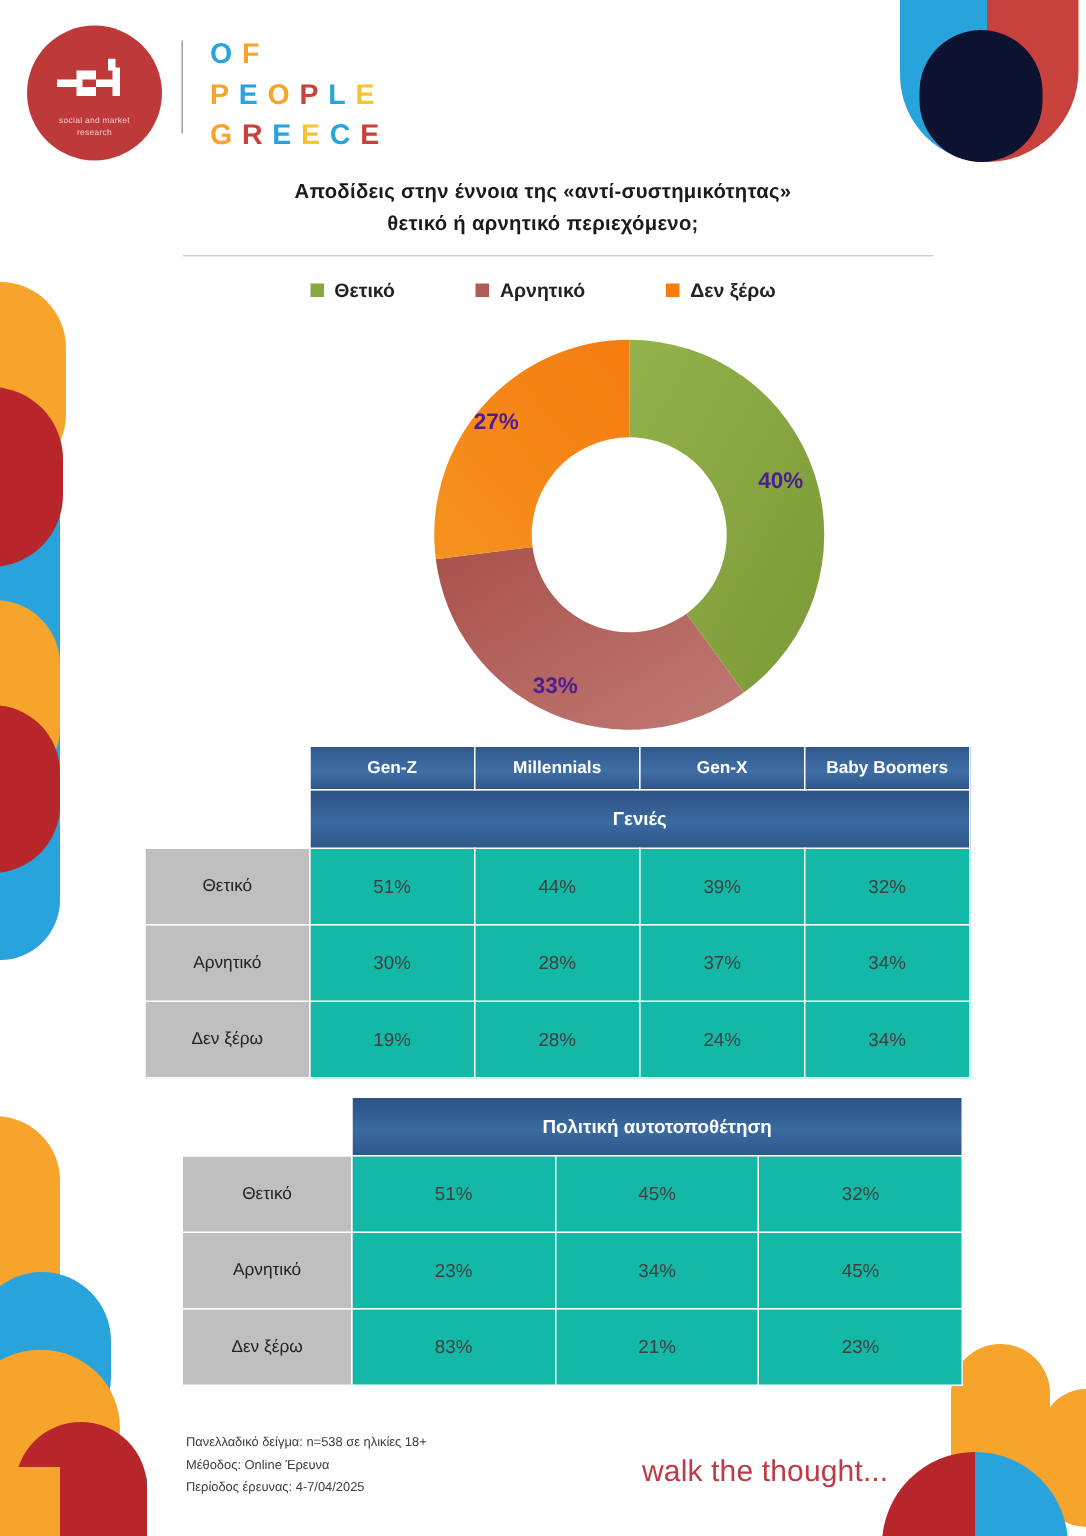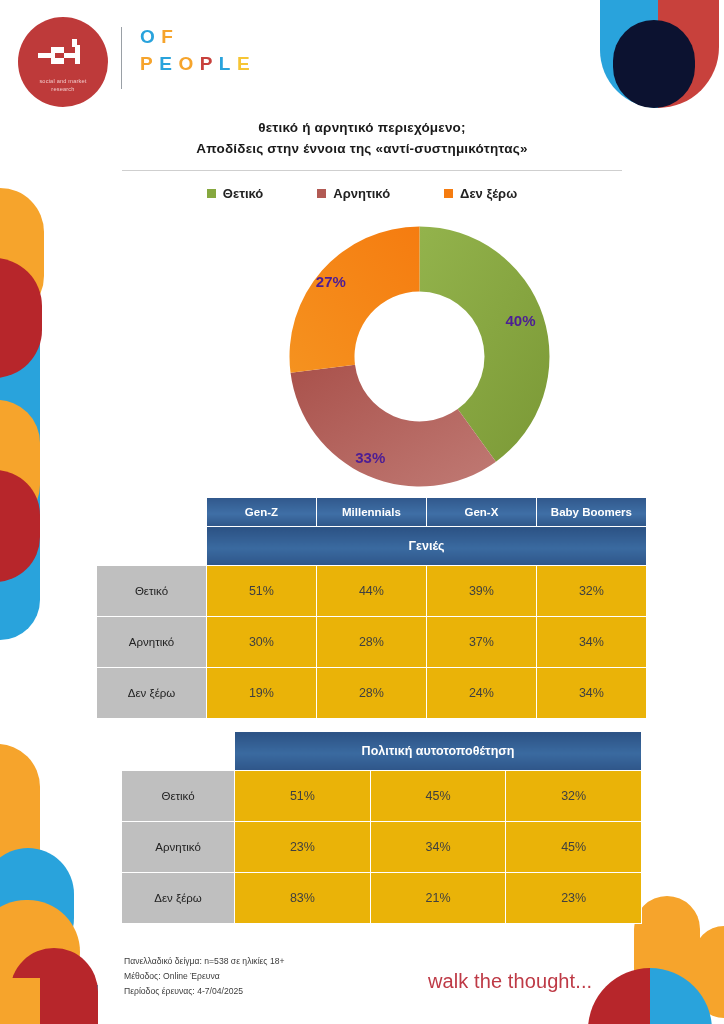--- a/index.html
+++ b/index.html
@@ -100,21 +100,21 @@
   .col-head {
     background: linear-gradient(180deg, #31598D 0%, #3F6FA6 55%, #2F5689 100%);
     color: #ffffff; font-size: 11.5px; font-weight: bold; text-align: center;
     height: 28px; border: 1px solid #ffffff;
   }
   .row-label {
     background: #BFBFBF; color: #222; font-size: 11.5px; text-align: center;
     height: 50px; border: 1px solid #ffffff; width: 110px;
   }
   .cell {
-    background: #eab308; color: #404040; font-size: 12.5px; text-align: center;
+    background: #14b8a6; color: #404040; font-size: 12.5px; text-align: center;
     height: 50px; border: 1px solid #ffffff;
   }
   .spacer-cell { background: transparent; border: none; }
 
   
   #table-generations { left: 96px; top: 497px; width: 551px; }
   #table-generations .cell, #table-generations .col-head { width: 110px; }
 
   
   #table-political { left: 121px; top: 731px; width: 521px; }
@@ -167,26 +167,29 @@
 
   <div class="logo-divider"></div>
 
   <div class="brand">
     <div class="brand-line">
       <span style="color:#29A3DC">O</span><span style="color:#F6A42C">F</span>
     </div>
     <div class="brand-line">
       <span style="color:#F6A42C">P</span><span style="color:#29A3DC">E</span><span style="color:#F6A42C">O</span><span style="color:#C8413C">P</span><span style="color:#29A3DC">L</span><span style="color:#F6C534">E</span>
     </div>
+    <div class="brand-line">
+      <span style="color:#F6A42C">G</span><span style="color:#C8413C">R</span><span style="color:#29A3DC">E</span><span style="color:#F6C534">E</span><span style="color:#29A3DC">C</span><span style="color:#C8413C">E</span>
+    </div>
   </div>
 </div>
 
 <div class="title-block">
+  <div class="title-line">Αποδίδεις στην έννοια της «αντί-συστημικότητας»</div>
   <div class="title-line">θετικό ή αρνητικό περιεχόμενο;</div>
-  <div class="title-line">Αποδίδεις στην έννοια της «αντί-συστημικότητας»</div>
 </div>
 <div class="title-rule"></div>
 
 <div class="legend">
   <div class="legend-item">
     <span class="legend-swatch" style="background:#86A83F"></span>
     <span class="legend-label">Θετικό</span>
   </div>
   <div class="legend-item">
     <span class="legend-swatch" style="background:#B25A54"></span>

